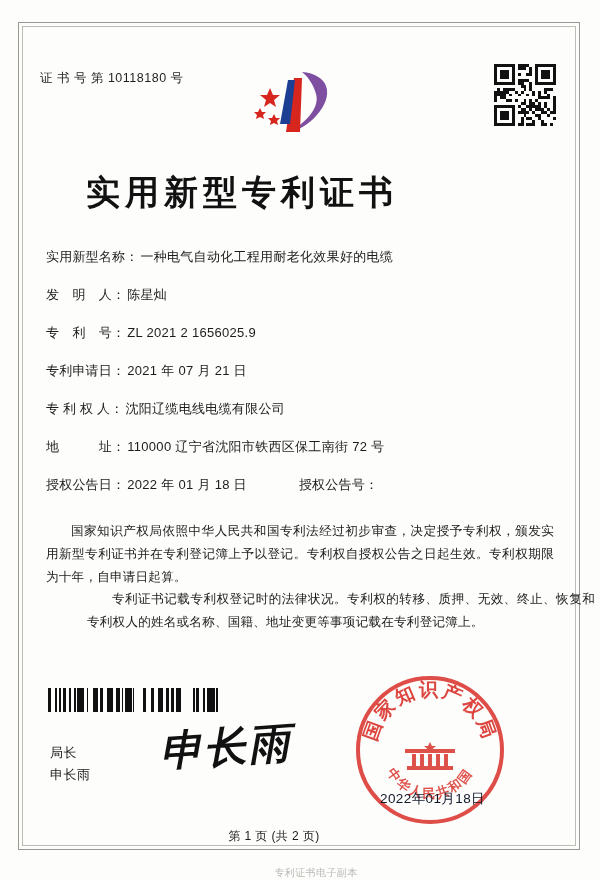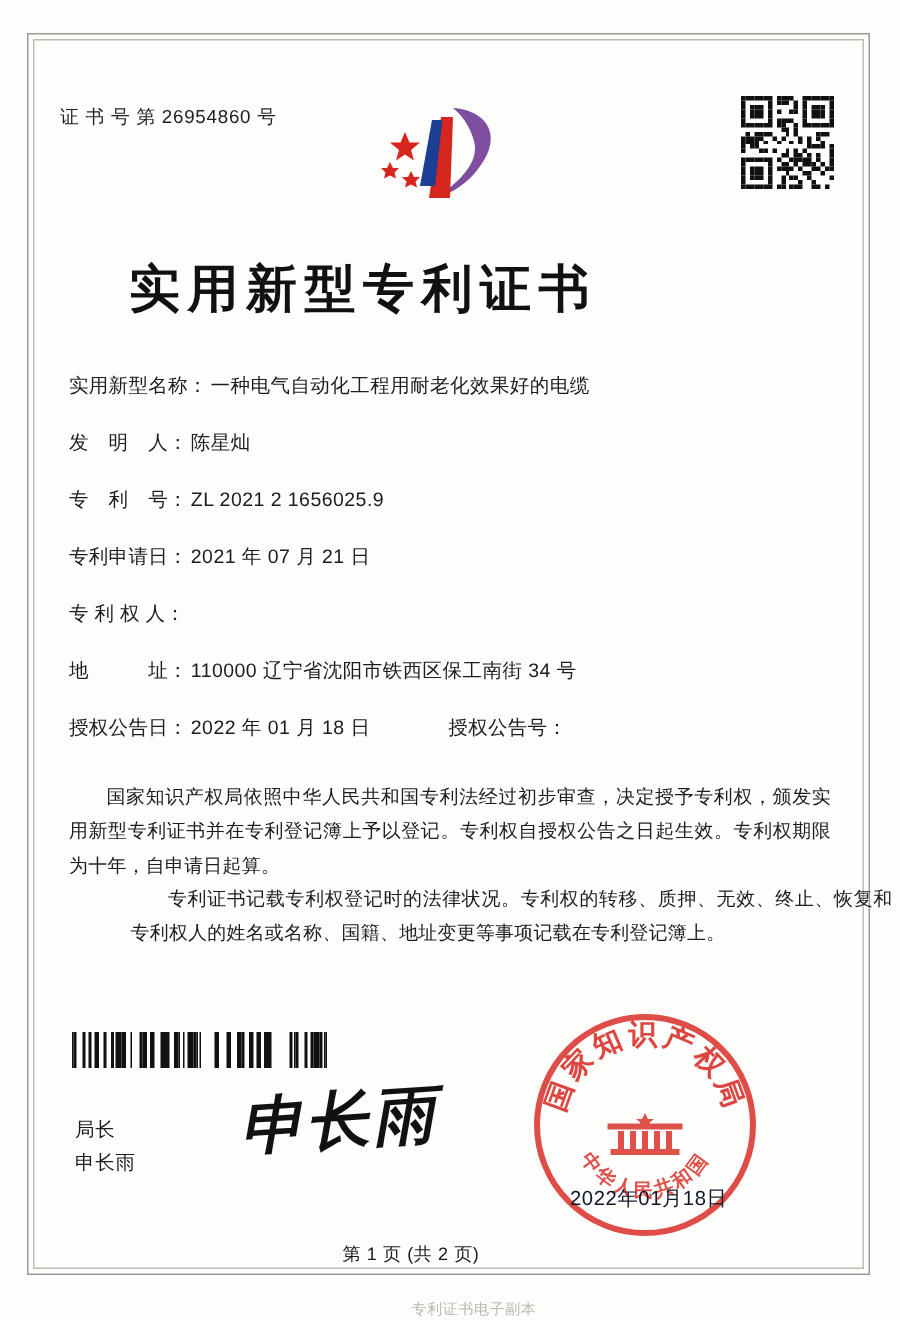--- a/index.html
+++ b/index.html
@@ -218,21 +218,21 @@
   }
 </style>
 </head>
 <body>
 
 <div class="page">
 
   <div class="border-outer"></div>
   <div class="border-inner"></div>
 
-  <div class="cert-no">证 书 号 第 26954860 号</div>
+  <div class="cert-no">证 书 号 第 10118180 号</div>
 
   <div class="logo">
     <svg viewBox="0 0 100 72" width="100" height="72">
       <path d="M52 10 C78 12, 86 32, 66 54 C58 63, 48 68, 40 70 C56 60, 70 46, 66 32 C63 21, 57 14, 52 10 Z" fill="#7e4fa0"></path>
       <path d="M44 16 L52 16 L50 70 L36 70 Z" fill="#d7261e"></path>
       <path d="M38 18 L45 18 L40 62 L30 62 Z" fill="#1c3f94"></path>
       <polygon points="20,26 23,33 30,33 24,38 26,45 20,41 14,45 16,38 10,33 17,33" fill="#d7261e"></polygon>
       <polygon points="10,46 12,50 16,50 13,53 14,57 10,55 6,57 7,53 4,50 8,50" fill="#d7261e"></polygon>
       <polygon points="24,52 26,56 30,56 27,59 28,63 24,61 20,63 21,59 18,56 22,56" fill="#d7261e"></polygon>
     </svg>
@@ -698,24 +698,25 @@
     <div class="frow">
       <span class="flabel">专　利　号：</span>
       <span class="fvalue">ZL 2021 2 1656025.9</span>
     </div>
     <div class="frow">
       <span class="flabel">专利申请日：</span>
       <span class="fvalue">2021 年 07 月 21 日</span>
     </div>
     <div class="frow">
       <span class="flabel">专 利 权 人：</span>
+      <span class="fvalue">沈阳辽缆电线电缆有限公司</span>
     </div>
     <div class="frow">
       <span class="flabel">地　　　址：</span>
-      <span class="fvalue">110000 辽宁省沈阳市铁西区保工南街 34 号</span>
+      <span class="fvalue">110000 辽宁省沈阳市铁西区保工南街 72 号</span>
     </div>
     <div class="frow split">
       <span class="flabel">授权公告日：</span>
       <span class="fvalue">2022 年 01 月 18 日</span>
       <span class="flabel2">授权公告号：</span>
     </div>
   </div>
 
   <div class="para p1">
     <span class="indent">国家知识产权局依照中华人民共和国专利法经过初步审查，决定授予专利权，颁发实用新型专利证书并在专利登记簿上予以登记。专利权自授权公告之日起生效。专利权期限为十年，自申请日起算。</span>

